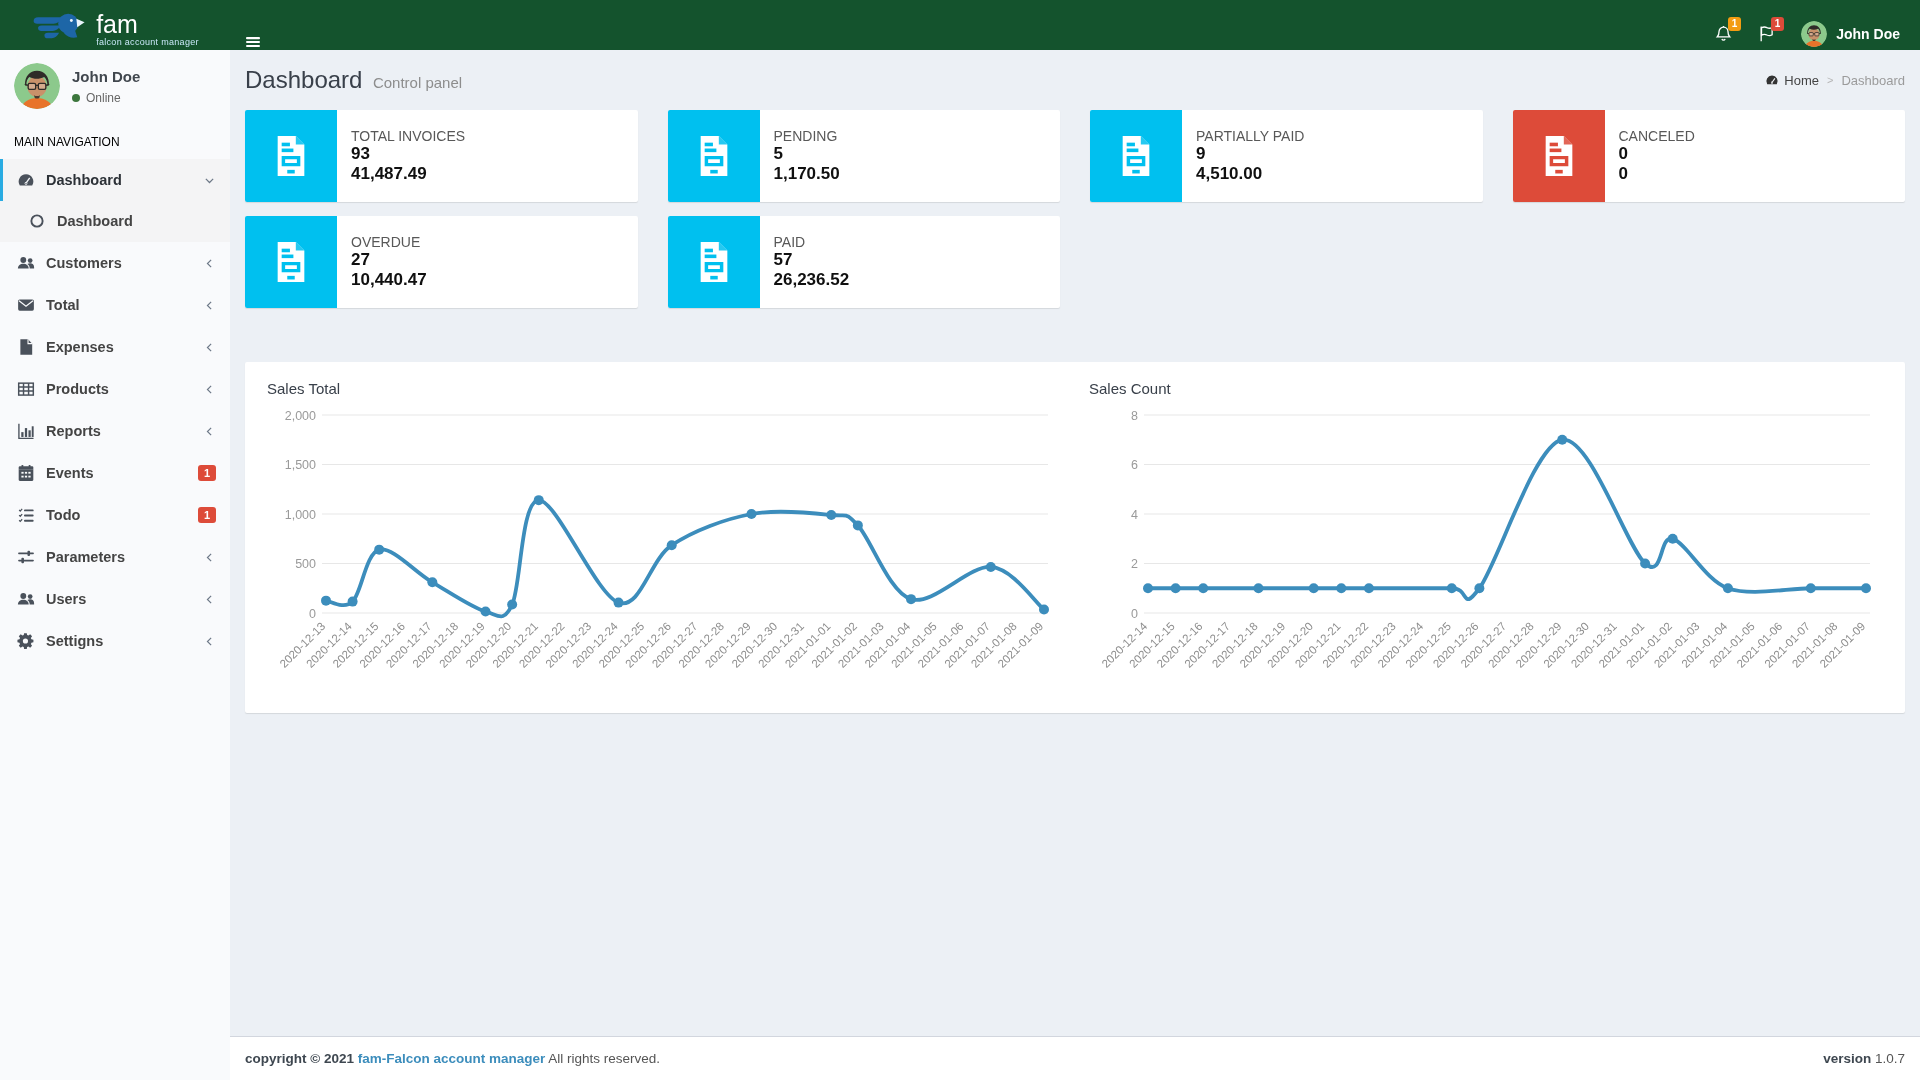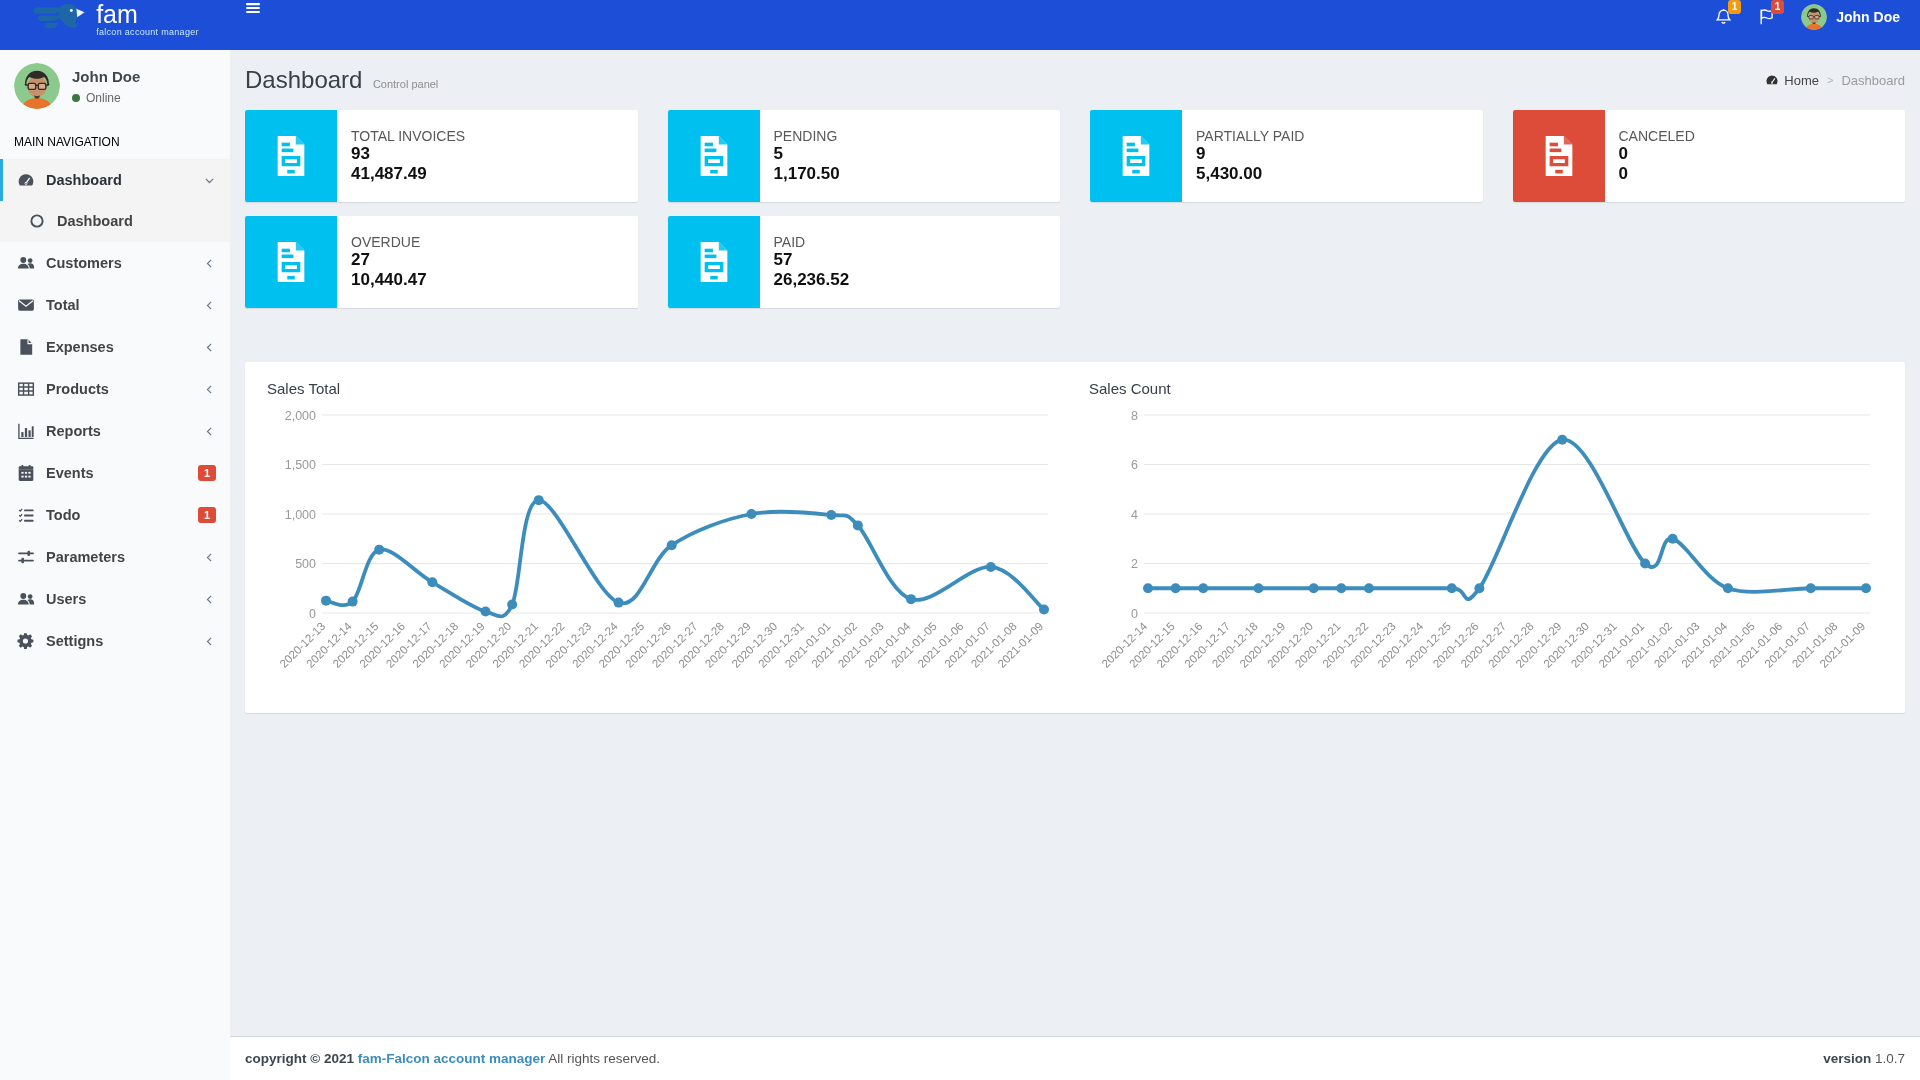--- a/index.html
+++ b/index.html
@@ -1,21 +1,21 @@
 <!DOCTYPE html>
 <html><head>
 <meta charset="utf-8">
 <style>
   *{box-sizing:border-box;margin:0;padding:0}
   html,body{width:1920px;height:1080px}
   body{font-family:"Liberation Sans",sans-serif;background:#ecf0f5;color:#444;display:flex;flex-direction:column;overflow:hidden}
   a{text-decoration:none;color:inherit}
   svg{display:block}
   
-  .navbar{height:50px;flex:0 0 50px;background:#1d4ed8;display:flex;align-items:flex-start}
+  .navbar{height:50px;flex:0 0 50px;background:#14532d;display:flex;align-items:flex-end}
   .brand{width:230px;flex:0 0 230px;display:flex;align-items:center;justify-content:center;gap:7px;color:#fff}
   .brand-logo svg{width:58px;height:40px}
   .brand-name{font-size:25px;line-height:23px;font-weight:400}
   .brand-tagline{font-size:9px;color:#c9e8f8;letter-spacing:.3px}
   .hamburger{width:46px;display:flex;align-items:center;justify-content:center;color:#fff;cursor:pointer}
   .hamburger svg{width:16px;height:16px}
   .nav-right{margin-left:auto;display:flex;align-items:center;padding-right:14px;gap:2px}
   .nav-icon-btn{position:relative;color:#fff;padding:8px 12px;display:flex;cursor:pointer}
   .nav-icon-btn svg{width:17px;height:17px}
   .nav-badge{position:absolute;top:0;right:3px;font-size:10px;font-weight:bold;color:#fff;border-radius:3px;padding:1px 4px;line-height:1.15}
@@ -43,21 +43,21 @@
   .menu-icon{width:18px;height:18px;margin-right:11px;flex:0 0 18px;color:#4a515b}
   .menu-icon svg{width:18px;height:18px}
   .menu-arrow{margin-left:auto;color:#6e7988}
   .menu-arrow svg{width:13px;height:13px}
   .menu-badge{margin-left:auto;background:#dd4b39;color:#fff;font-size:11px;font-weight:bold;padding:2px 6px;border-radius:3px}
   .submenu{list-style:none;background:#f4f4f5}
   .submenu .menu-link{padding:11px 14px 12px 25px}
   
   .content-header{display:flex;align-items:center;justify-content:space-between;margin:2px 0 16px}
   .page-title{font-size:24px;font-weight:500;color:#39404a}
-  .page-subtitle{font-size:11px;color:#8d8d8d;margin-left:6px;font-weight:400}
+  .page-subtitle{font-size:15px;color:#8d8d8d;margin-left:6px;font-weight:400}
   .breadcrumb{display:flex;align-items:center;gap:8px;font-size:13px;color:#9b9b9b}
   .bc-home{display:flex;align-items:center;gap:5px;color:#444;cursor:pointer}
   .bc-home svg{width:14px;height:14px;color:#333}
   .bc-sep{color:#b5b5b5;font-size:11px}
   
   .info-grid{display:grid;grid-template-columns:repeat(4,1fr);column-gap:30px;row-gap:14px}
   .info-box{background:#fff;display:flex;border-radius:2px;box-shadow:0 1px 1px rgba(0,0,0,.1);min-height:92px}
   .info-box-icon{width:92px;flex:0 0 92px;display:flex;align-items:center;justify-content:center;border-radius:2px 0 0 2px}
   .info-box-icon svg{width:48px;height:48px}
   .info-box-content{padding:11px 14px;display:flex;flex-direction:column;justify-content:center;gap:0}
@@ -467,21 +467,21 @@
                   <rect x="11" y="8" width="6.2" height="2.7"></rect>
                   <rect x="11" y="12.4" width="8.8" height="2.7"></rect>
                   <path fill-rule="evenodd" d="M11 18h14v7.6H11zm2.6 2.4h8.8v2.8h-8.8z"></path>
                   <rect x="15.2" y="28.4" width="5.6" height="2.7"></rect>
                 </g>
               </svg>
             </span>
             <div class="info-box-content">
               <span class="ib-label">PARTIALLY PAID</span>
               <span class="ib-count">9</span>
-              <span class="ib-amount">5,430.00</span>
+              <span class="ib-amount">4,510.00</span>
             </div>
           </div>
           <div class="info-box">
             <span class="info-box-icon" style="background: rgb(221, 75, 57); color: rgb(221, 75, 57);">
               <svg viewBox="0 0 36 36">
                 <path fill="#fff" d="M8 3h13.6L28 9.4V33H8z"></path>
                 <path fill="currentColor" opacity=".85" d="M21.6 3 28 9.4h-6.4z"></path>
                 <g fill="currentColor">
                   <rect x="11" y="8" width="6.2" height="2.7"></rect>
                   <rect x="11" y="12.4" width="8.8" height="2.7"></rect>

